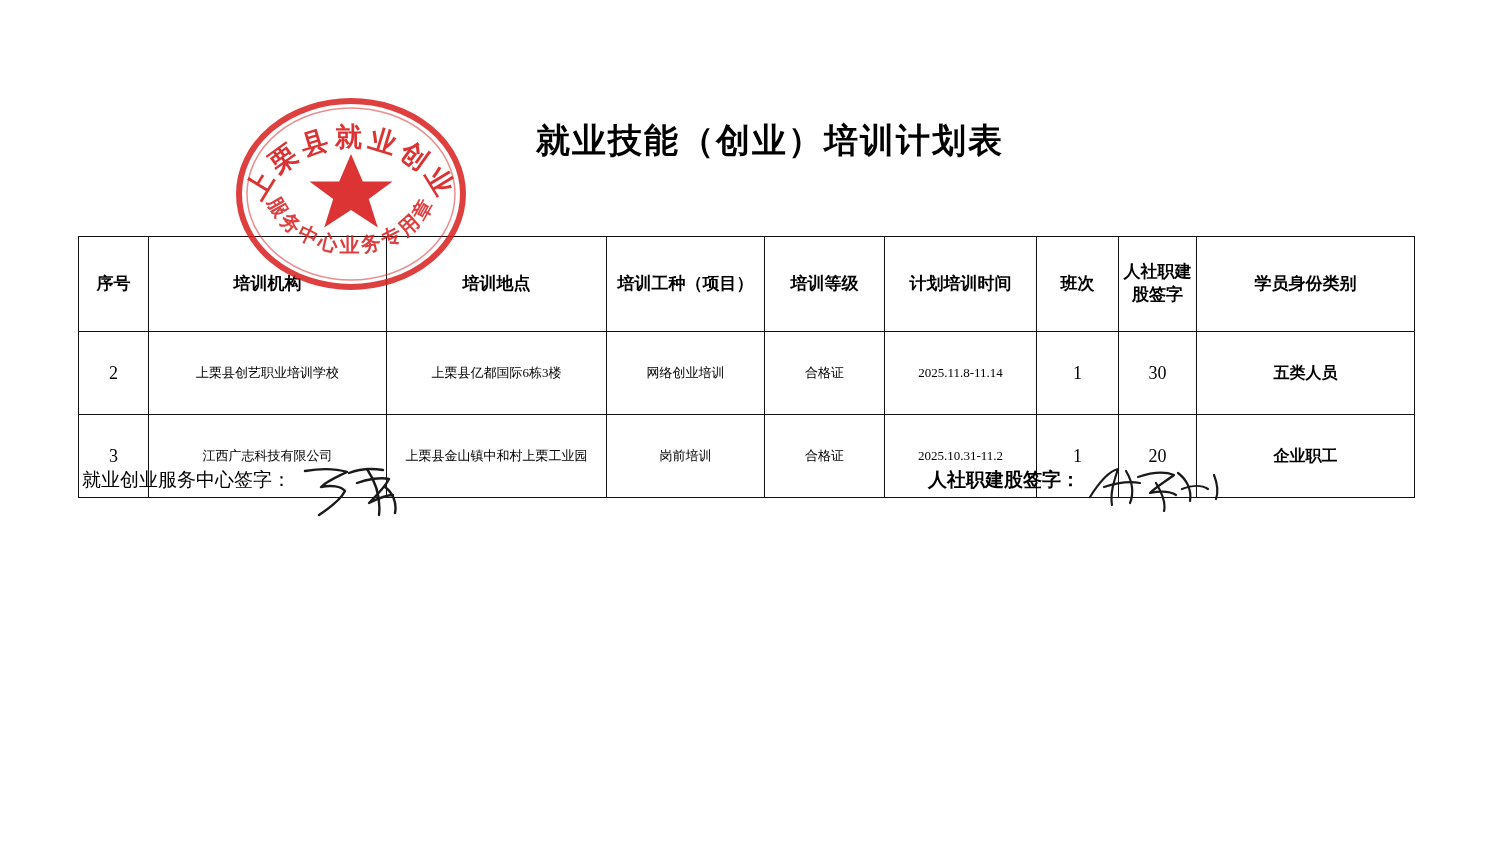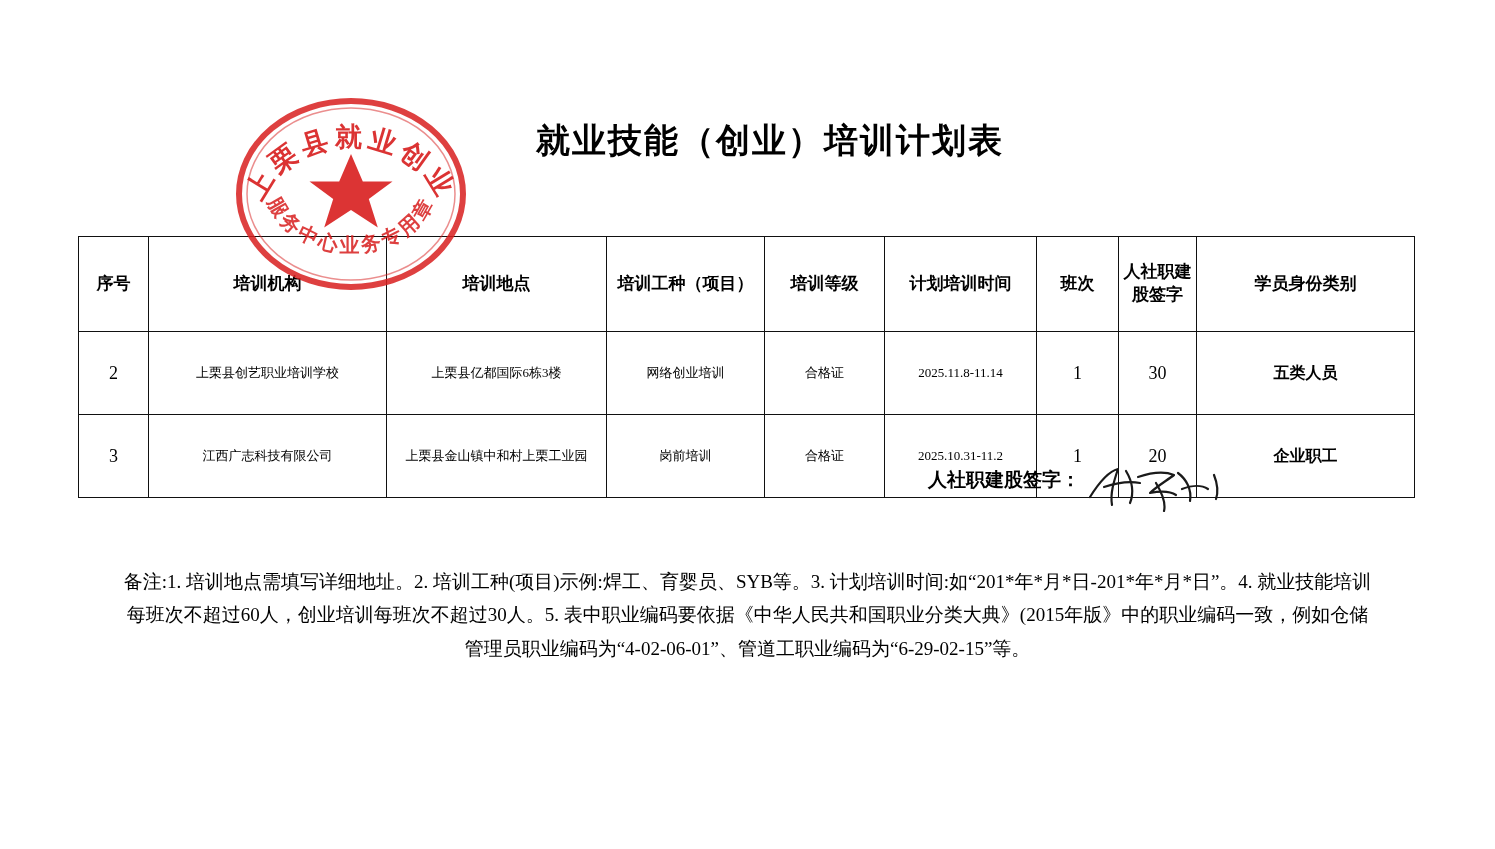--- a/index.html
+++ b/index.html
@@ -208,34 +208,47 @@
         <td>合格证</td>
         <td>2025.10.31-11.2</td>
         <td class="batch">1</td>
         <td class="count">20</td>
         <td class="identity">企业职工</td>
       </tr>
     </tbody>
   </table>
 
   <div class="sig-row">
+    <div class="sig-block left">
+      <span class="sig-label">就业创业服务中心签字：</span>
+      <span class="sig-mark">
+        <svg width="160" height="62" viewBox="0 0 160 62" xmlns="http://www.w3.org/2000/svg">
+          <g fill="none" stroke="#1a1a1a" stroke-width="2.4" stroke-linecap="round" stroke-linejoin="round">
+            <path d="M8,8 C26,5 40,6 50,9 C40,14 30,18 24,24 C34,22 44,23 48,28 C44,36 34,44 22,52"></path>
+            <path d="M52,10 C62,6 74,5 86,7"></path>
+            <path d="M60,20 C70,16 84,14 92,16 C88,24 80,32 72,40 C80,36 90,32 96,32"></path>
+            <path d="M70,6 C78,18 84,34 82,52"></path>
+            <path d="M88,24 C96,30 100,40 98,50"></path>
+          </g>
+        </svg>
+      </span>
+    </div>
     <div class="sig-block right">
       <span class="sig-label">人社职建股签字：</span>
       <span class="sig-mark">
         <svg width="160" height="62" viewBox="0 0 160 62" xmlns="http://www.w3.org/2000/svg">
           <g fill="none" stroke="#1a1a1a" stroke-width="2.2" stroke-linecap="round" stroke-linejoin="round">
             <path d="M4,34 C14,18 24,8 32,6 C28,18 24,30 26,42"></path>
             <path d="M18,24 C30,20 44,18 54,20"></path>
             <path d="M40,8 C46,18 48,30 44,40"></path>
             <path d="M52,14 C64,10 78,8 88,12 C80,18 70,24 64,30 C74,28 84,28 90,32"></path>
             <path d="M70,20 C76,30 80,40 78,48"></path>
             <path d="M92,10 C100,16 106,26 104,38"></path>
             <path d="M96,26 C106,22 116,22 122,26"></path>
             <path d="M128,12 C132,22 132,30 130,36"></path>
           </g>
         </svg>
       </span>
     </div>
   </div>
 
-  <div class="remark">备注:1. 培训地点需填写详细地址。2. 培训工种(项目)示例:焊工、育婴员、SYB等。3. 计划培训时间:如“201*年*月*日-201*年*月*日”。4. 就业技能培训每班次不超过60人，创业培训每班次不超过30人。5. 表中职业编码要依据《中华人民共和国职业分类大典》(2015年版》中的职业编码一致，例如仓储管理员职业编码为“4-02-06-01”、管道工职业编码为“6-29-02-15”等。</div>
 
 </div>
 
 </body></html>

